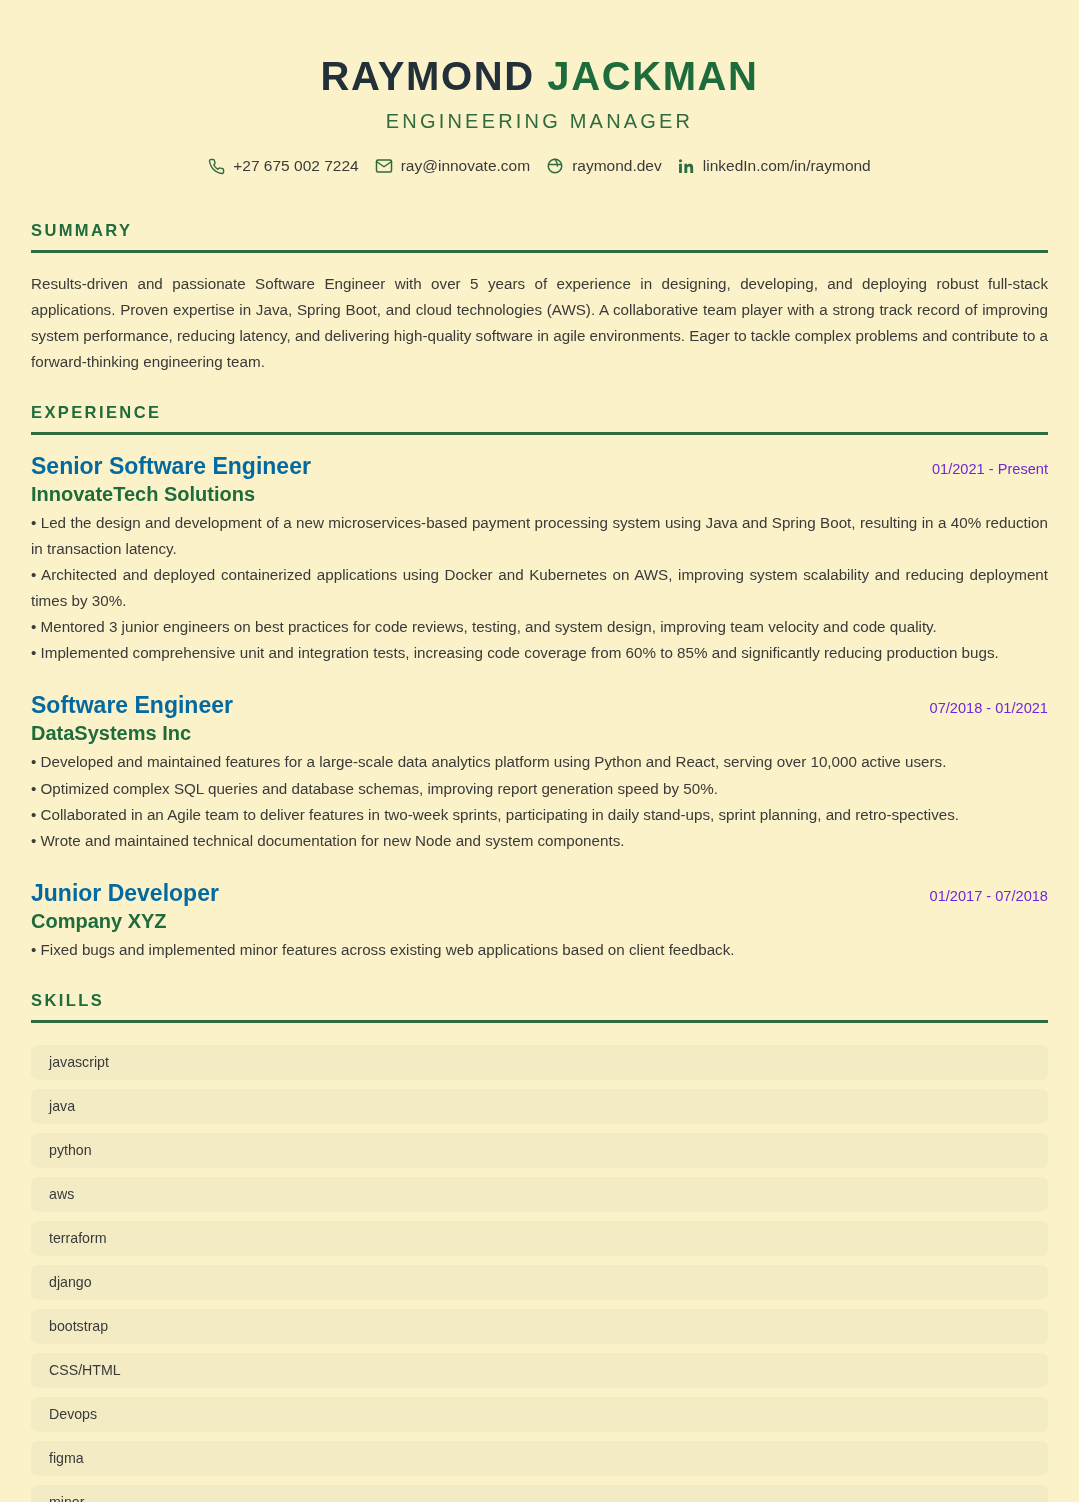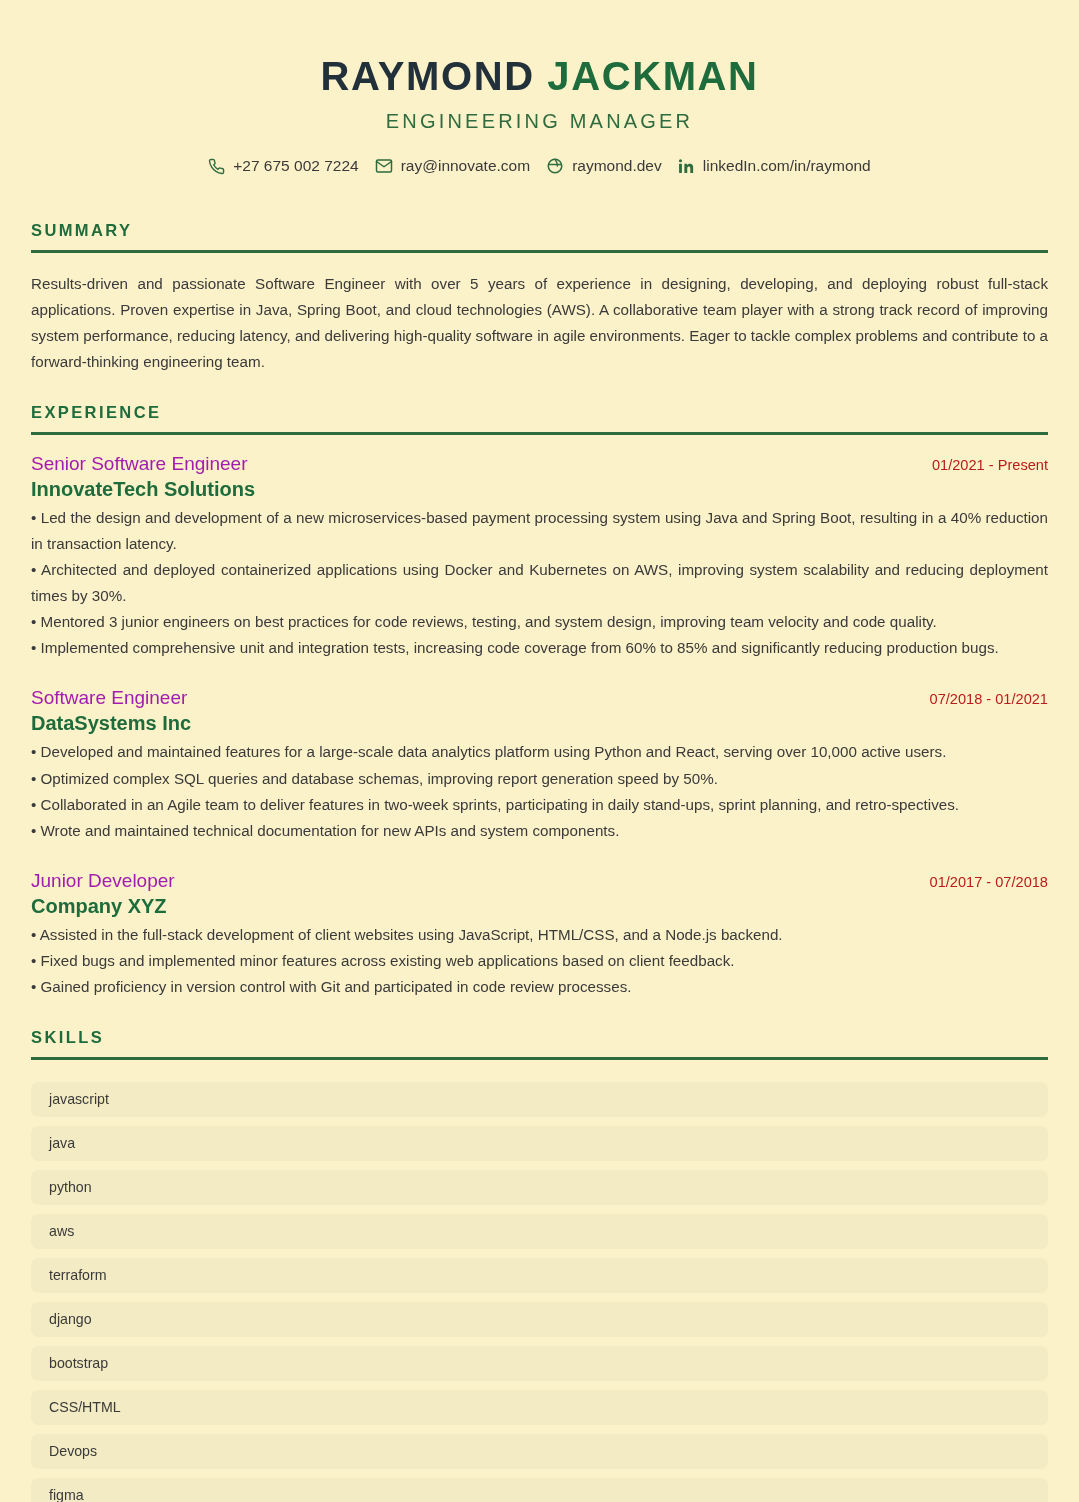--- a/index.html
+++ b/index.html
@@ -96,27 +96,27 @@
 
   
   .job { margin-bottom: 26px; }
   .job:last-child { margin-bottom: 0; }
   .job-head {
     display: flex;
     justify-content: space-between;
     align-items: baseline;
   }
   .job-role {
-    font-size: 19px;
-    font-weight: normal;
-    color: #a21caf;
+    font-size: 23px;
+    font-weight: bold;
+    color: #0369a1;
   }
   .job-dates {
     font-size: 14.6px;
-    color: #b91c1c;
+    color: #6d28d9;
     white-space: nowrap;
   }
   .job-company {
     font-size: 20px;
     font-weight: bold;
     color: #1E6B3C;
     margin-top: 3px;
     margin-bottom: 4px;
   }
   .bullets { margin: 0; padding: 0; list-style: none; }
@@ -235,34 +235,32 @@
       <div class="job">
         <div class="job-head">
           <div class="job-role">Software Engineer</div>
           <div class="job-dates">07/2018 - 01/2021</div>
         </div>
         <div class="job-company">DataSystems Inc</div>
         <div class="bullets">
           <p class="bullet">• Developed and maintained features for a large-scale data analytics platform using Python and React, serving over 10,000 active users.</p>
           <p class="bullet">• Optimized complex SQL queries and database schemas, improving report generation speed by 50%.</p>
           <p class="bullet">• Collaborated in an Agile team to deliver features in two-week sprints, participating in daily stand-ups, sprint planning, and retro-spectives.</p>
-          <p class="bullet">• Wrote and maintained technical documentation for new APIs and system components.</p>
+          <p class="bullet">• Wrote and maintained technical documentation for new Node and system components.</p>
         </div>
       </div>
 
       <div class="job">
         <div class="job-head">
           <div class="job-role">Junior Developer</div>
           <div class="job-dates">01/2017 - 07/2018</div>
         </div>
         <div class="job-company">Company XYZ</div>
         <div class="bullets">
-          <p class="bullet">• Assisted in the full-stack development of client websites using JavaScript, HTML/CSS, and a Node.js backend.</p>
           <p class="bullet">• Fixed bugs and implemented minor features across existing web applications based on client feedback.</p>
-          <p class="bullet">• Gained proficiency in version control with Git and participated in code review processes.</p>
         </div>
       </div>
     </div>
 
     <div class="section-gap"></div>
 
     <div class="section">
       <div class="section-title">SKILLS</div>
       <div class="section-rule"></div>
       <div class="skills-wrap">

